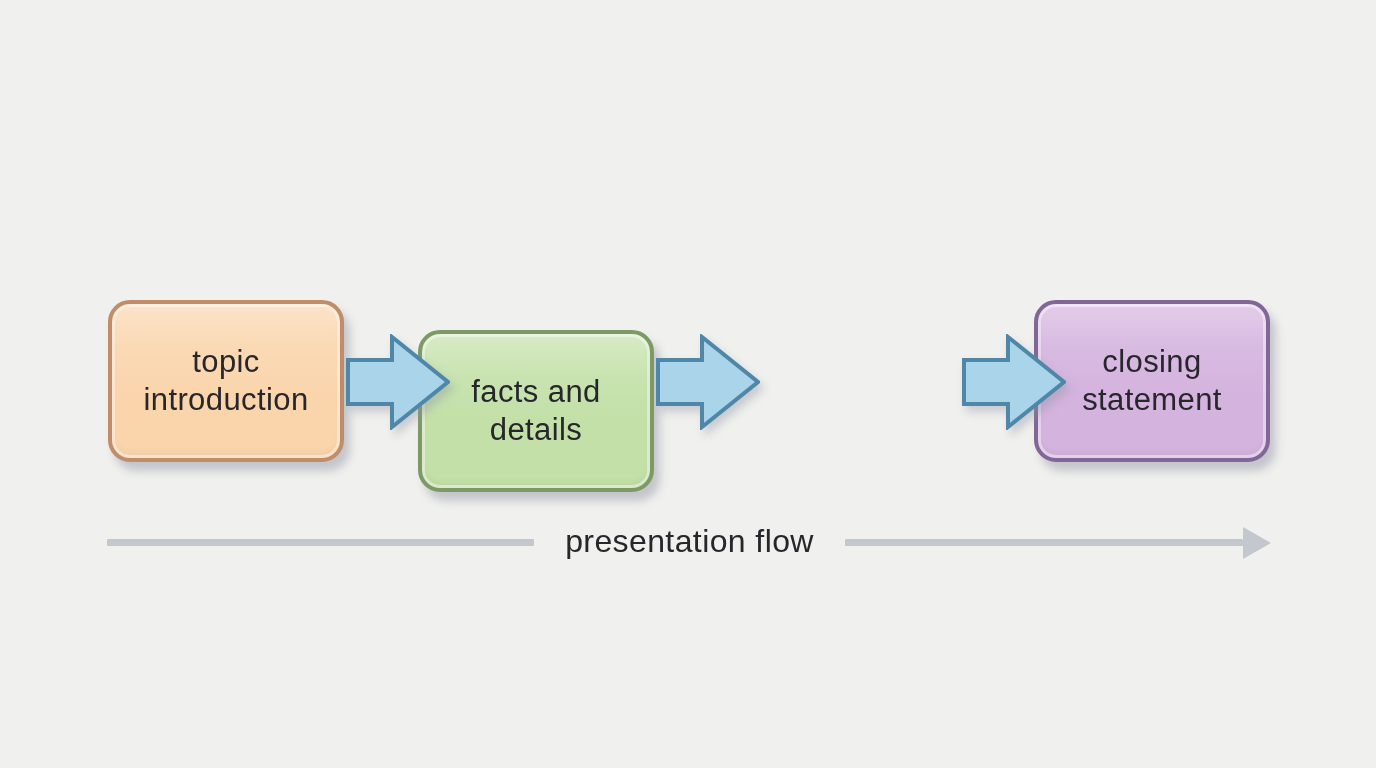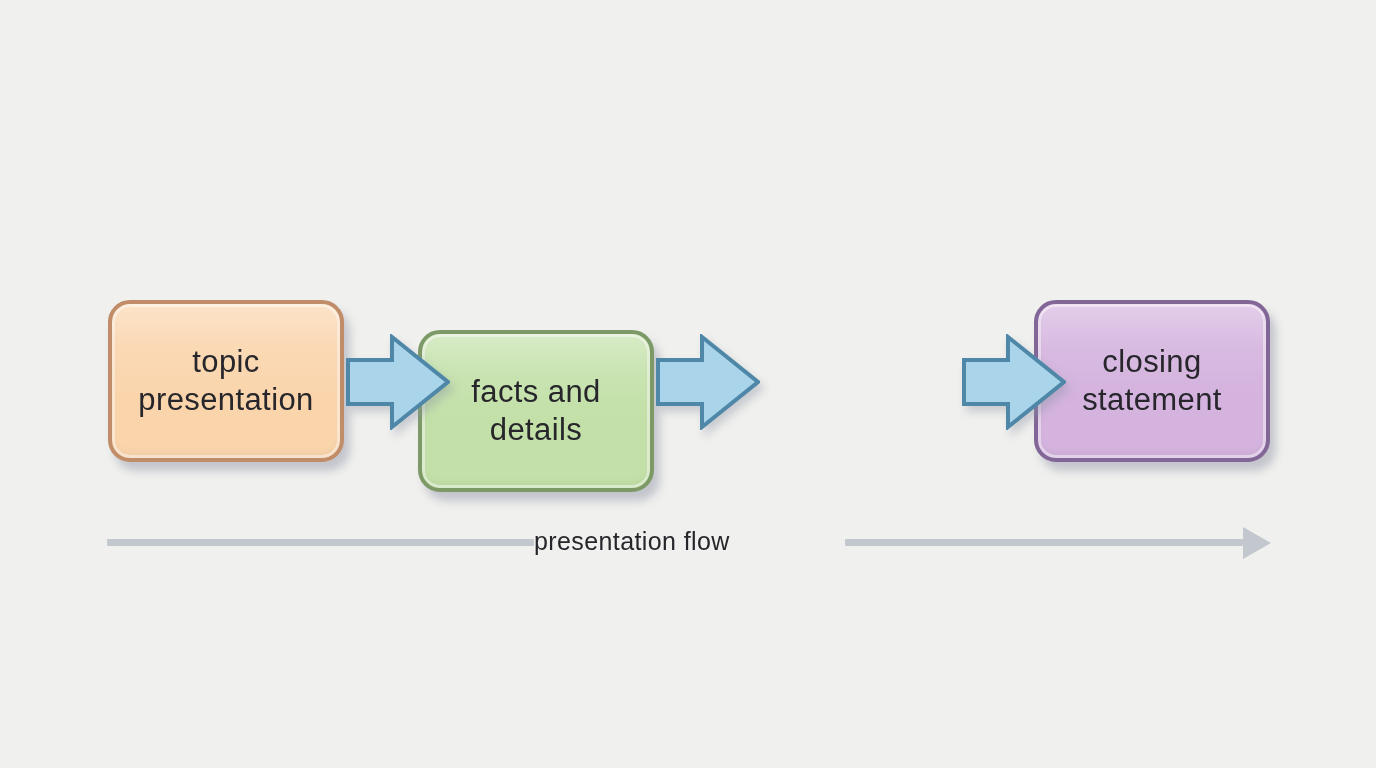--- a/index.html
+++ b/index.html
@@ -91,34 +91,35 @@
     height: 0;
     border-top: 16px solid transparent;
     border-bottom: 16px solid transparent;
     border-left: 28px solid var(--line, #c3c8cf);
   }
   .flow-label {
     position: absolute;
     left: 534px;
     top: 523px;
     width: 311px;
-    font-size: 25px;
+    text-align: center;
+    font-size: 32px;
     line-height: 37px;
     letter-spacing: 0.4px;
     color: var(--text, #26262b);
   }
 </style>
 </head>
 <body>
 
 <div class="canvas" style="--bg: #f0f0ee; --cfill: #aad4e9; --cborder: #4e87a7; --line: #c3c8cf; --text: #26262b;">
 
   <div class="step step-1" style="--fill: #fad5ac; --border: #c08d68;">
     <span class="step-label">topic
-presentation</span>
+introduction</span>
   </div>
 
   <div class="step step-2" style="--fill: #c2e0a7; --border: #7d9a66;">
     <span class="step-label">facts and
 details</span>
   </div>
 
 
   <div class="step step-4" style="--fill: #d4b3de; --border: #816697;">
     <span class="step-label">closing

